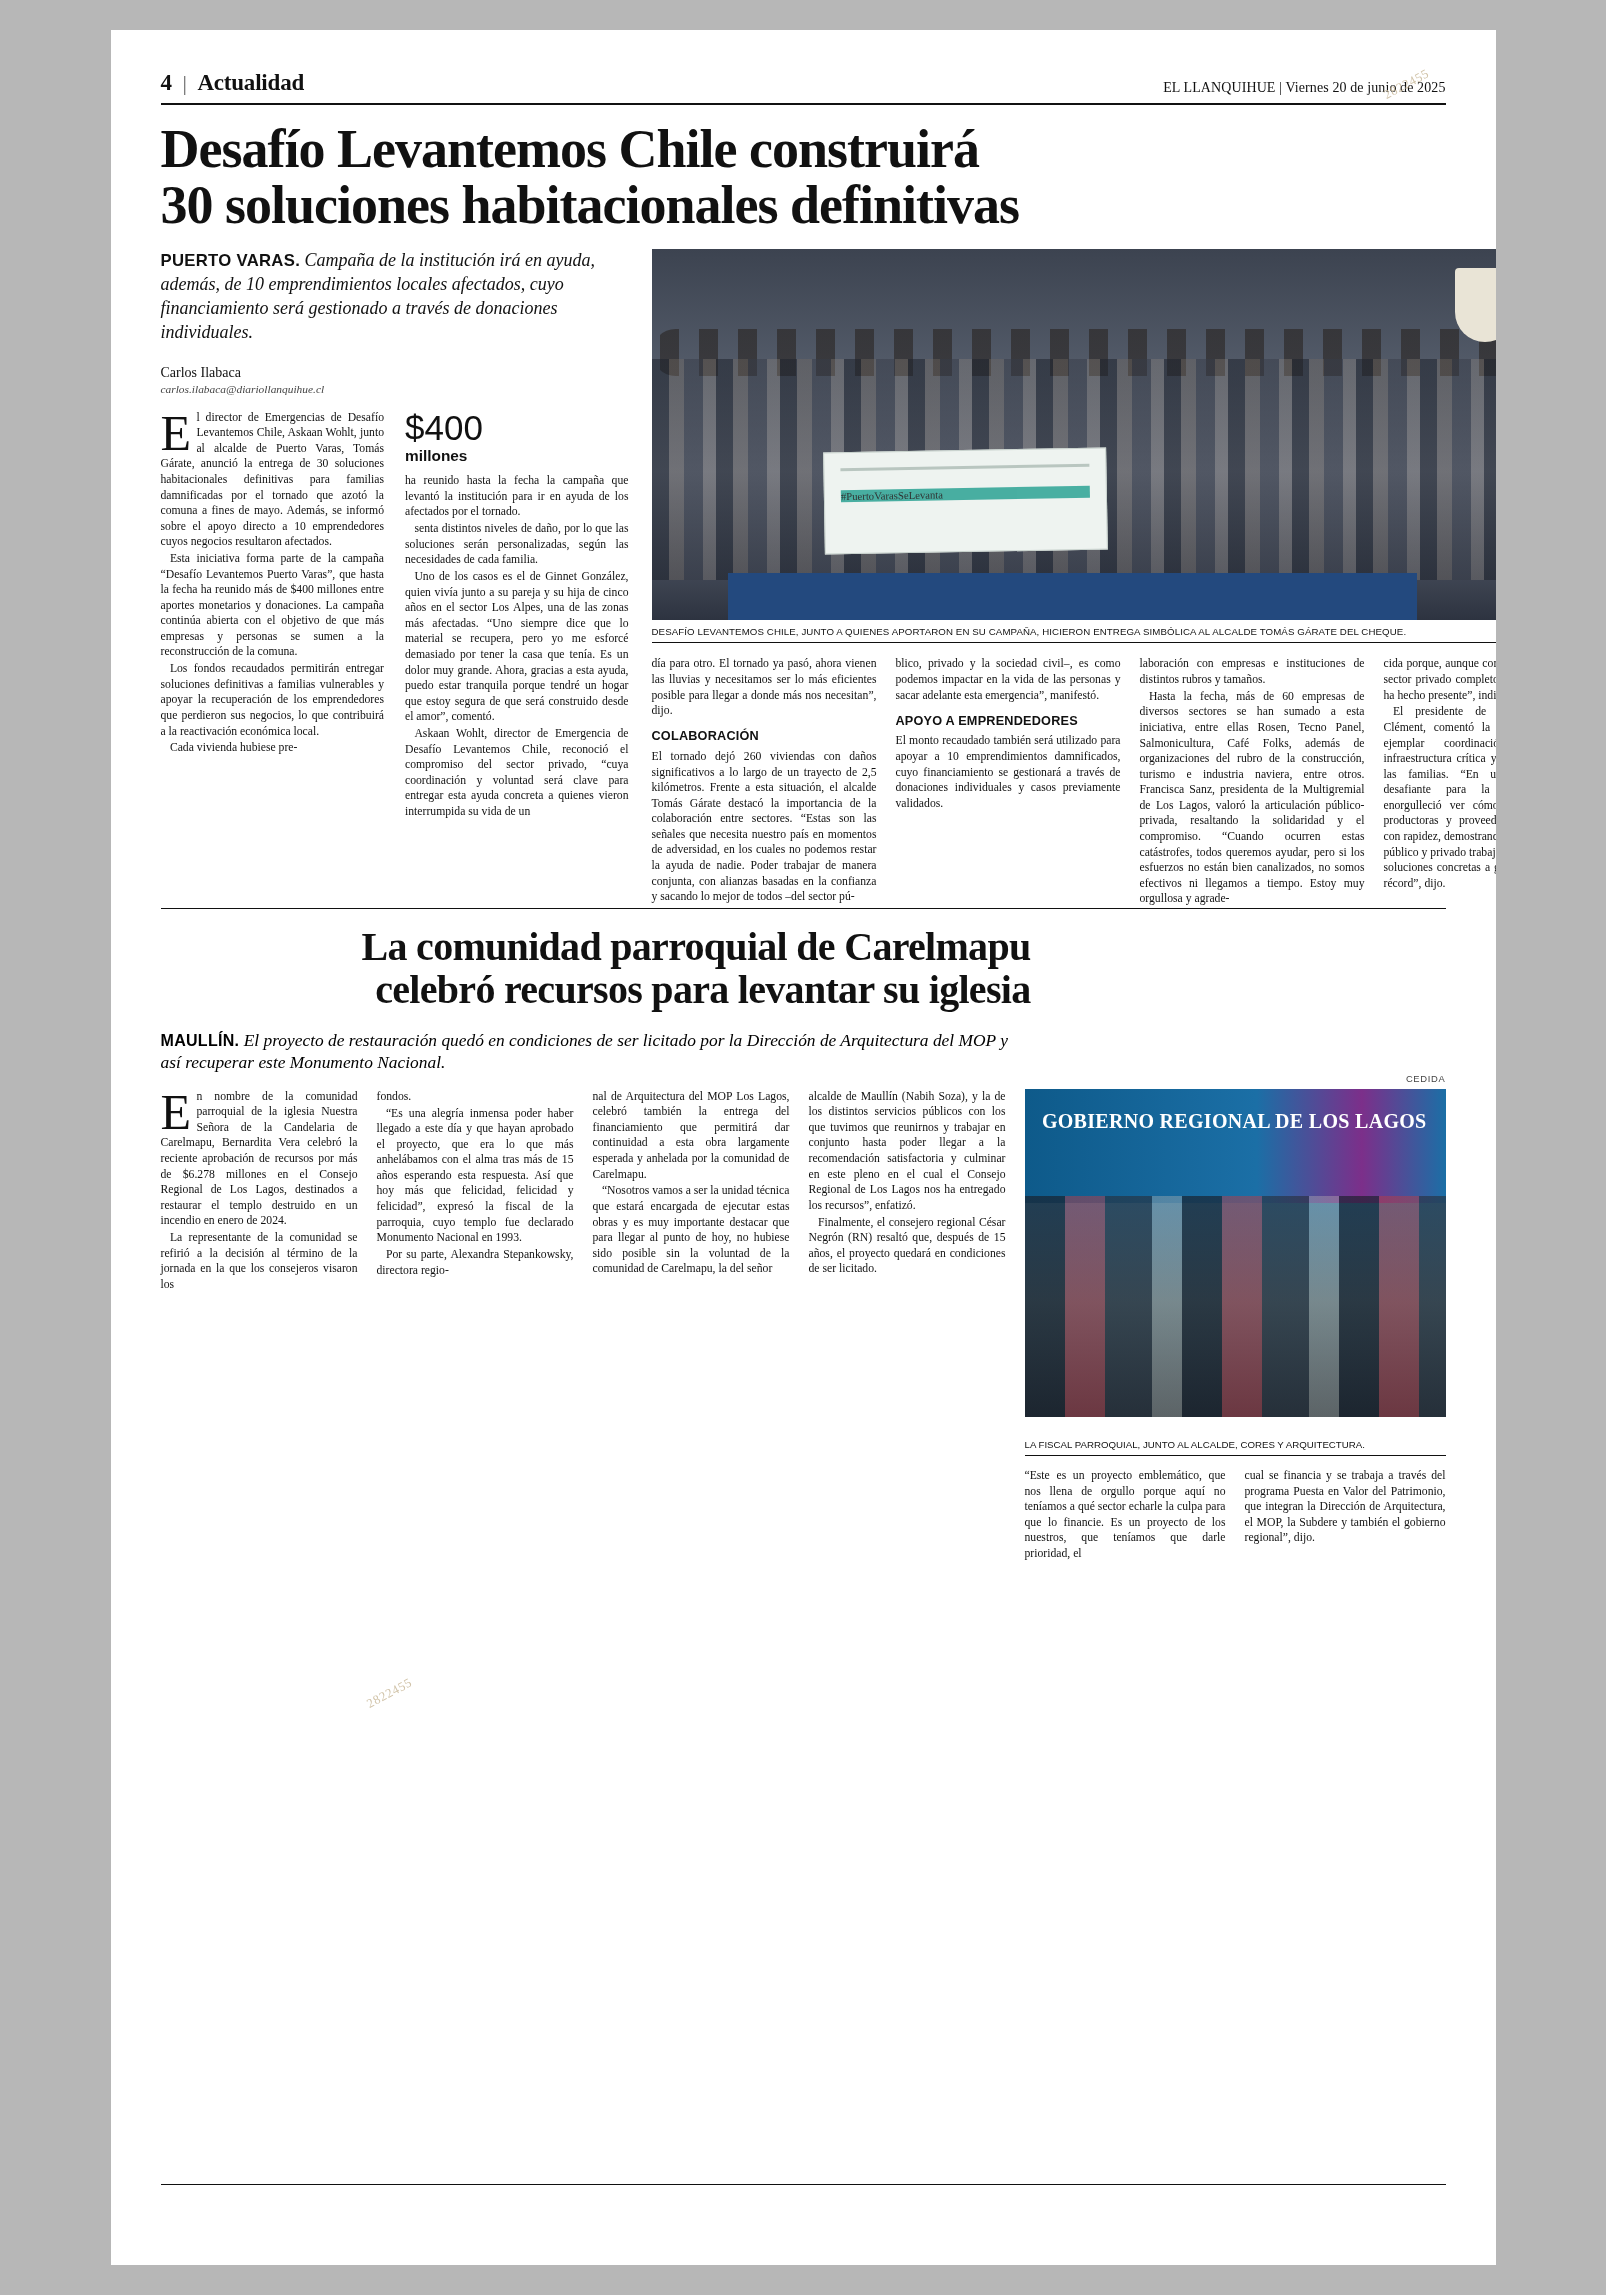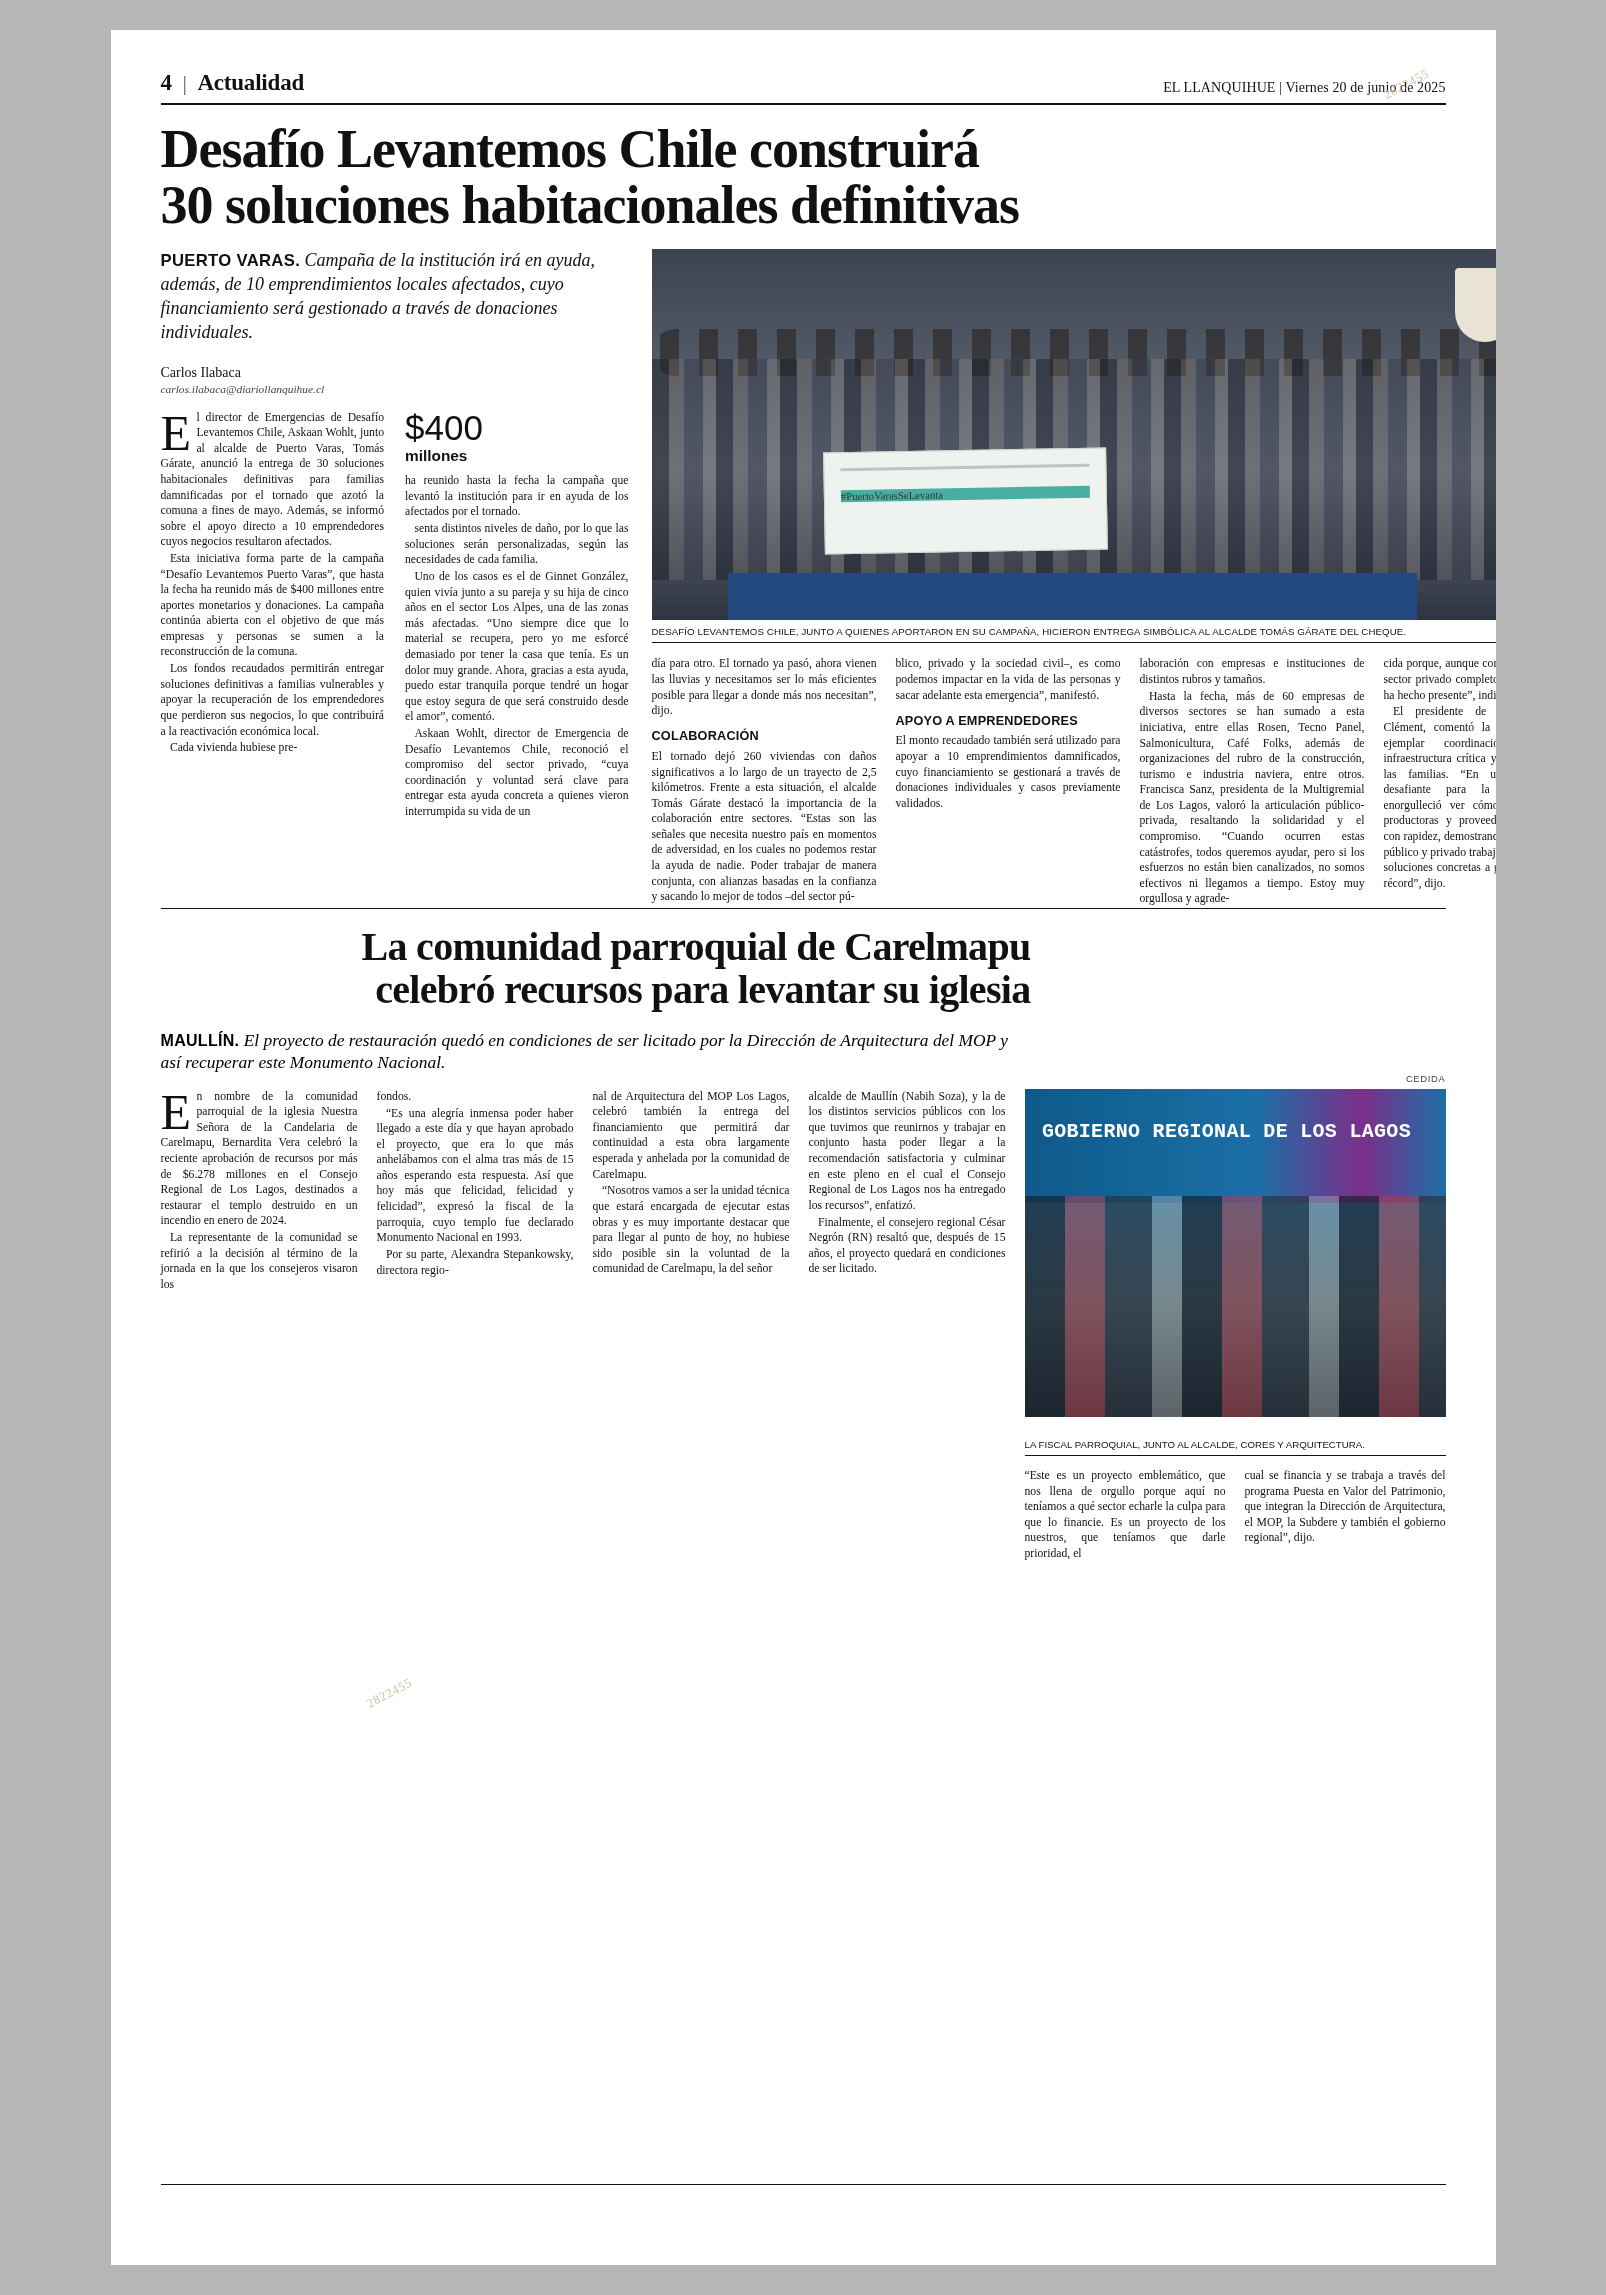--- a/index.html
+++ b/index.html
@@ -305,22 +305,22 @@
     height: 328px;
     background: linear-gradient(180deg,#1d5f8f 0%, #2f7aa8 30%, #4b6b78 65%, #22333d 100%);
     position: relative;
     overflow: hidden;
   }
   .photo2 .banner {
     position: absolute; left: 0; right: 0; top: 0; height: 114px;
     background: linear-gradient(90deg,#0e5a8a, #1b6fa6 55%, #7c2f8a 80%, #1b6fa6 100%);
   }
   .photo2 .banner-text {
-    position: absolute; left: 17.4px; top: 32px;
-    color: #fff; font-family:Liberation Mono, monospace;
+    position: absolute; left: 17.4px; top: 22px;
+    color: #fff; font-family:Liberation Serif, serif;
     font-weight: bold; font-size: 20px; line-height: 1.05; letter-spacing: 0.3px;
   }
   .photo2 .people {
     position: absolute; left: 0; right: 0; bottom: 0; height: 221px;
     background:
       repeating-linear-gradient(90deg,
         rgba(25,30,40,.65) 0 40px,
         rgba(180,60,70,.5) 40px 80px,
         rgba(40,45,55,.6) 80px 127px,
         rgba(200,190,180,.35) 127px 157px);

